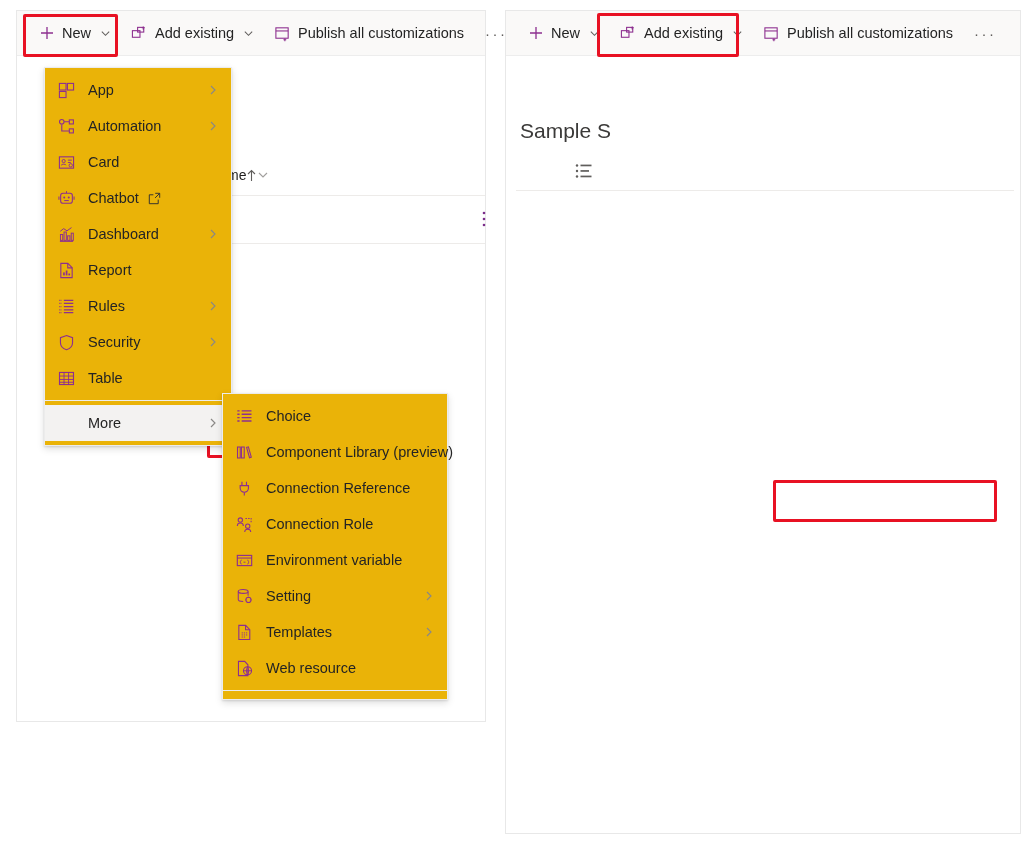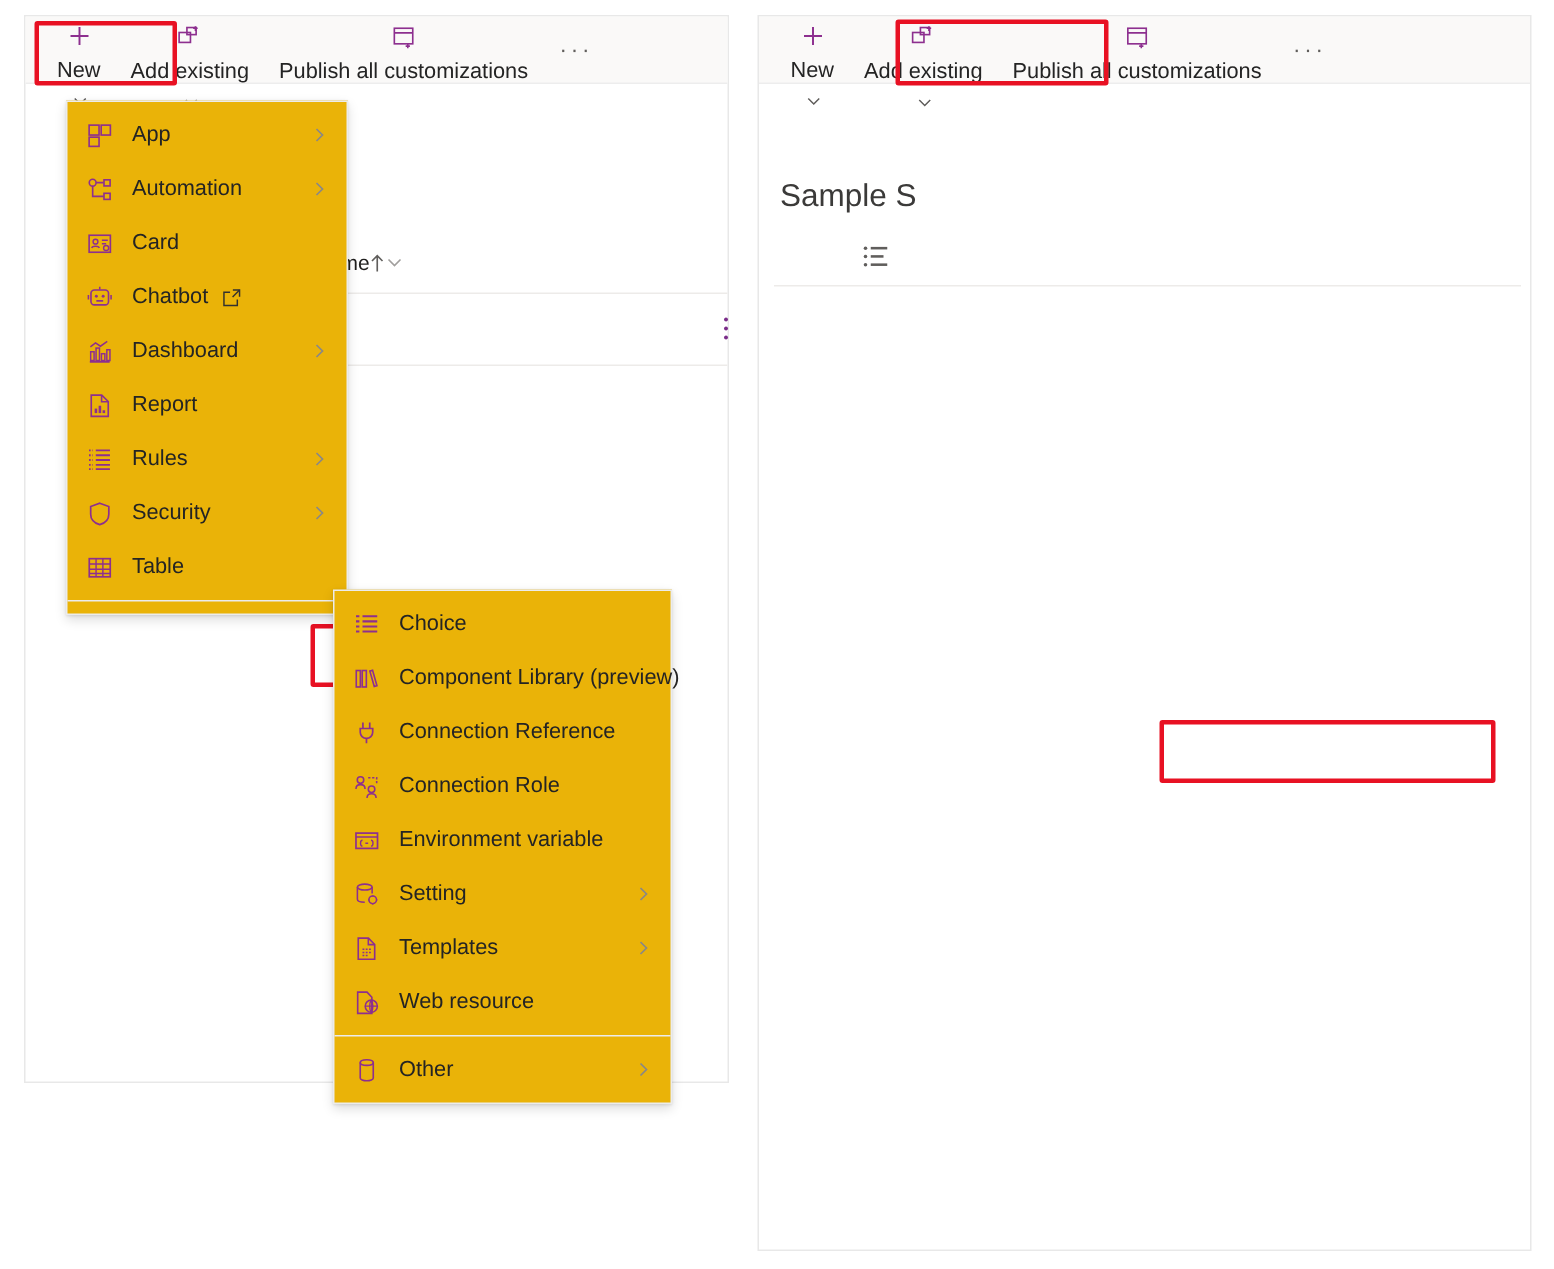--- a/index.html
+++ b/index.html
@@ -26,21 +26,20 @@
     padding-left: 12px;
     gap: 2px;
   }
   .cmd {
     display: flex; align-items: center; gap: 7px;
     height: 34px; padding: 0 9px;
     font-size: 14.5px; color: #242424;
     white-space: nowrap; cursor: pointer;
     background: transparent; border: none;
     font-family: "Liberation Sans", sans-serif;
-    flex-direction: column;
   }
   .cmd .glyph { display: inline-flex; width: 17px; height: 17px; align-items: center; justify-content: center; }
   .cmd .chev { margin-left: 2px; display: inline-flex; }
   .cmd-ellipsis { color: #605e5c; letter-spacing: 2.5px; font-size: 15px; padding: 0 10px; cursor: pointer; }
 
   
   .hl-box {
     position: absolute;
     border: 3px solid #e81123;
     border-radius: 2px;
@@ -291,20 +290,29 @@
         <div class="mi">
           <span class="ico">
             <svg width="17" height="17" viewBox="0 0 18 18">
               <rect x="1.6" y="2.6" width="14.8" height="12.8" stroke="#8d2f8f" stroke-width="1.2" fill="none"></rect>
               <path d="M1.6 6.4h14.8M1.6 10h14.8M1.6 13h14.8M6.4 2.6v12.8M11.2 2.6v12.8" stroke="#8d2f8f" stroke-width="1"></path>
             </svg>
           </span>
           <span class="lbl">Table</span>
         </div>
         <div class="mi-sep"></div>
+        <div class="mi sel">
+          <span class="ico"></span>
+          <span class="lbl">More</span>
+          <span class="sub">
+            <svg width="12" height="12" viewBox="0 0 12 12">
+              <path d="M4 2l4 4-4 4" stroke="#8a8886" stroke-width="1.15" fill="none"></path>
+            </svg>
+          </span>
+        </div>
       </div>
 
     <div class="menu" id="menu-new-sub">
         <div class="mi">
           <span class="ico">
             <svg width="17" height="17" viewBox="0 0 18 18">
               <path d="M6 3h10.4M6 6.6h10.4M6 10.2h10.4M6 13.8h10.4" stroke="#8d2f8f" stroke-width="1.5"></path>
               <path d="M1.4 3h2.4M1.4 6.6h2.4M1.4 10.2h2.4M1.4 13.8h2.4" stroke="#8d2f8f" stroke-width="1.5"></path>
             </svg>
           </span>
@@ -389,34 +397,20 @@
           <span class="ico">
             <svg width="17" height="17" viewBox="0 0 18 18">
               <path d="M2.6 1.5h6.6l3.4 3.6v11.4H2.6z" stroke="#8d2f8f" stroke-width="1.15" fill="none"></path>
               <circle cx="12.2" cy="11.4" r="4.3" stroke="#8d2f8f" stroke-width="1.1" fill="none"></circle>
               <path d="M7.9 11.4h8.6M12.2 7.1c1.5 1.9 1.5 6.7 0 8.6M12.2 7.1c-1.5 1.9-1.5 6.7 0 8.6" stroke="#8d2f8f" stroke-width="1" fill="none"></path>
             </svg>
           </span>
           <span class="lbl">Web resource</span>
         </div>
         <div class="mi-sep"></div>
-        <div class="mi">
-          <span class="ico">
-            <svg width="17" height="17" viewBox="0 0 18 18">
-              <ellipse cx="9" cy="3.6" rx="4.6" ry="2" stroke="#8d2f8f" stroke-width="1.15" fill="none"></ellipse>
-              <path d="M4.4 3.6v10.8c0 1.1 2.1 2 4.6 2s4.6-.9 4.6-2V3.6" stroke="#8d2f8f" stroke-width="1.15" fill="none"></path>
-            </svg>
-          </span>
-          <span class="lbl">Other</span>
-          <span class="sub">
-            <svg width="12" height="12" viewBox="0 0 12 12">
-              <path d="M4 2l4 4-4 4" stroke="#8a8886" stroke-width="1.15" fill="none"></path>
-            </svg>
-          </span>
-        </div>
       </div>
   </div>
 
   <div class="panel" id="panel-right">
 
     <div class="cmdbar">
       <div class="cmd">
         <span class="glyph">
           <svg width="16" height="16" viewBox="0 0 16 16">
               <path d="M8 2v12M2 8h12" stroke="#8d2f8f" stroke-width="1.3" fill="none"></path>

